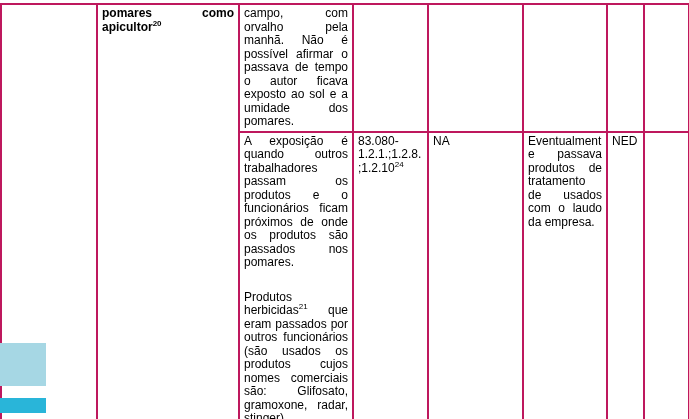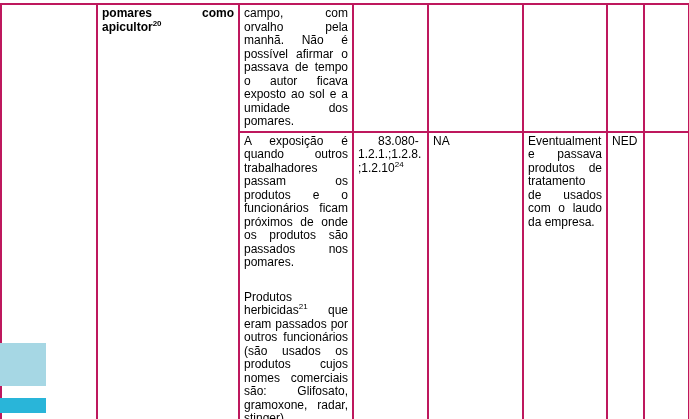--- a/index.html
+++ b/index.html
@@ -24,21 +24,21 @@
     vertical-align: top;
     padding: 2px 4px;
     font-size: 12px;
     line-height: 13.5px;
     overflow: hidden;
   }
   .row1 td { height: 119px; }
   .row2 td { height: 280px; }
   .justify { text-align: justify; }
   .bold { font-weight: bold; }
-  .pre { white-space: pre-line; margin-left: 20px; }
+  .pre { white-space: pre-line; }
   .breakword { overflow-wrap: break-word; word-break: break-word; }
   .para2 { margin-top: 21px; }
   sup {
     font-size: 8px;
     line-height: 0;
     vertical-align: super;
   }
   .hl {
     position: absolute;
     left: 0;

